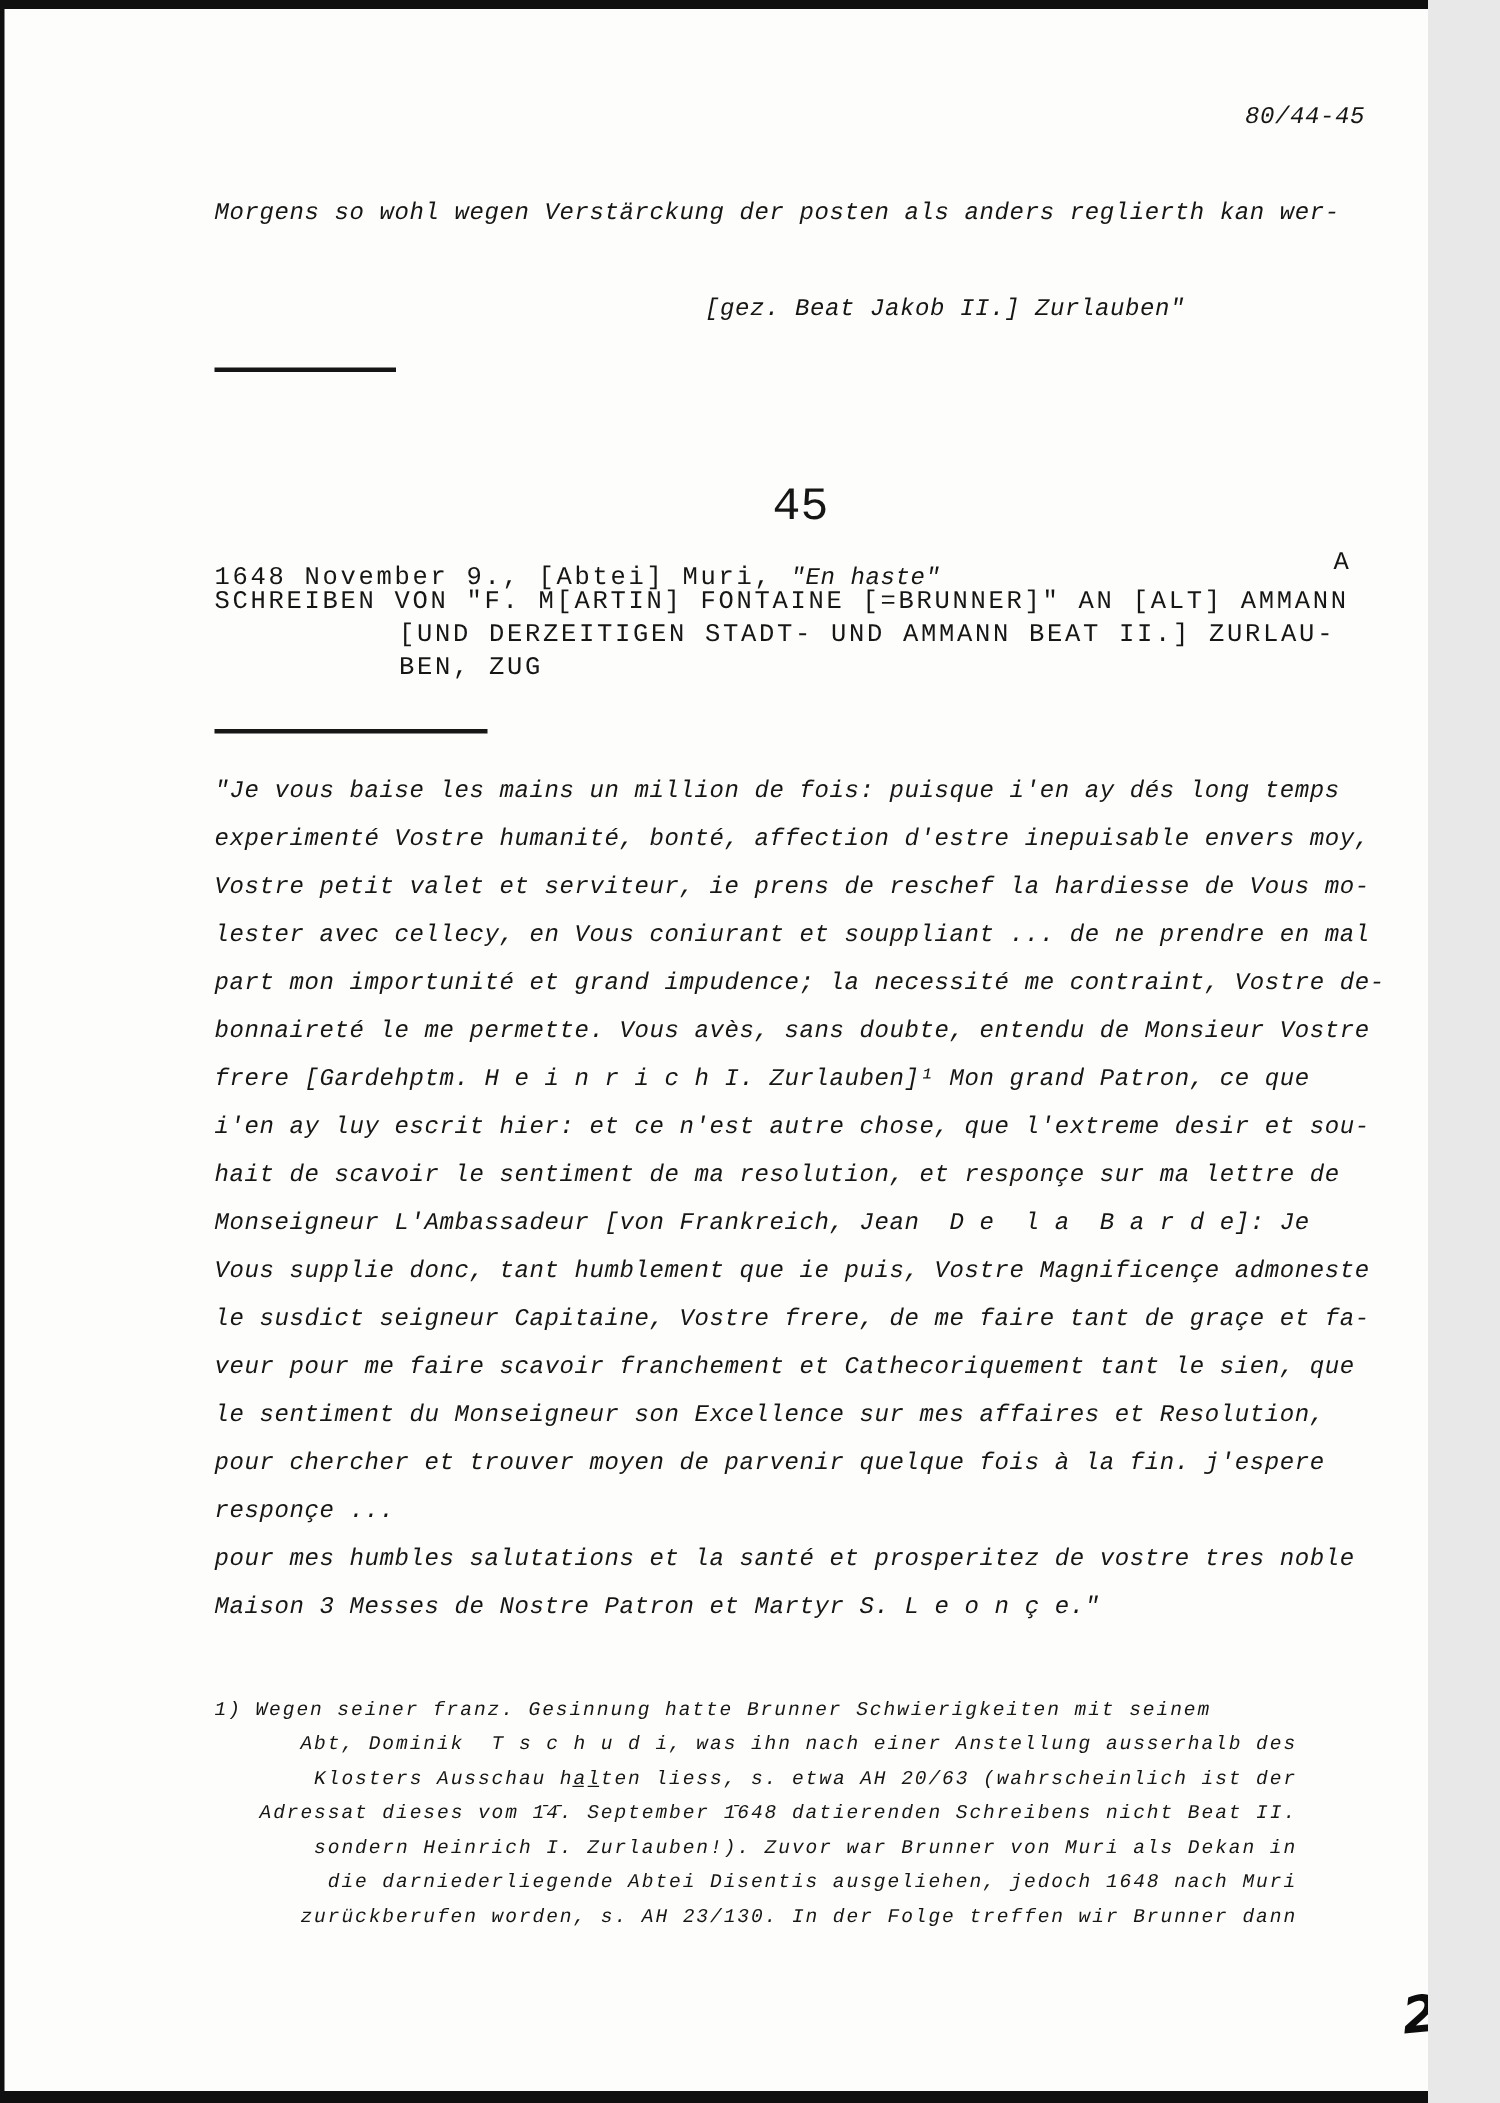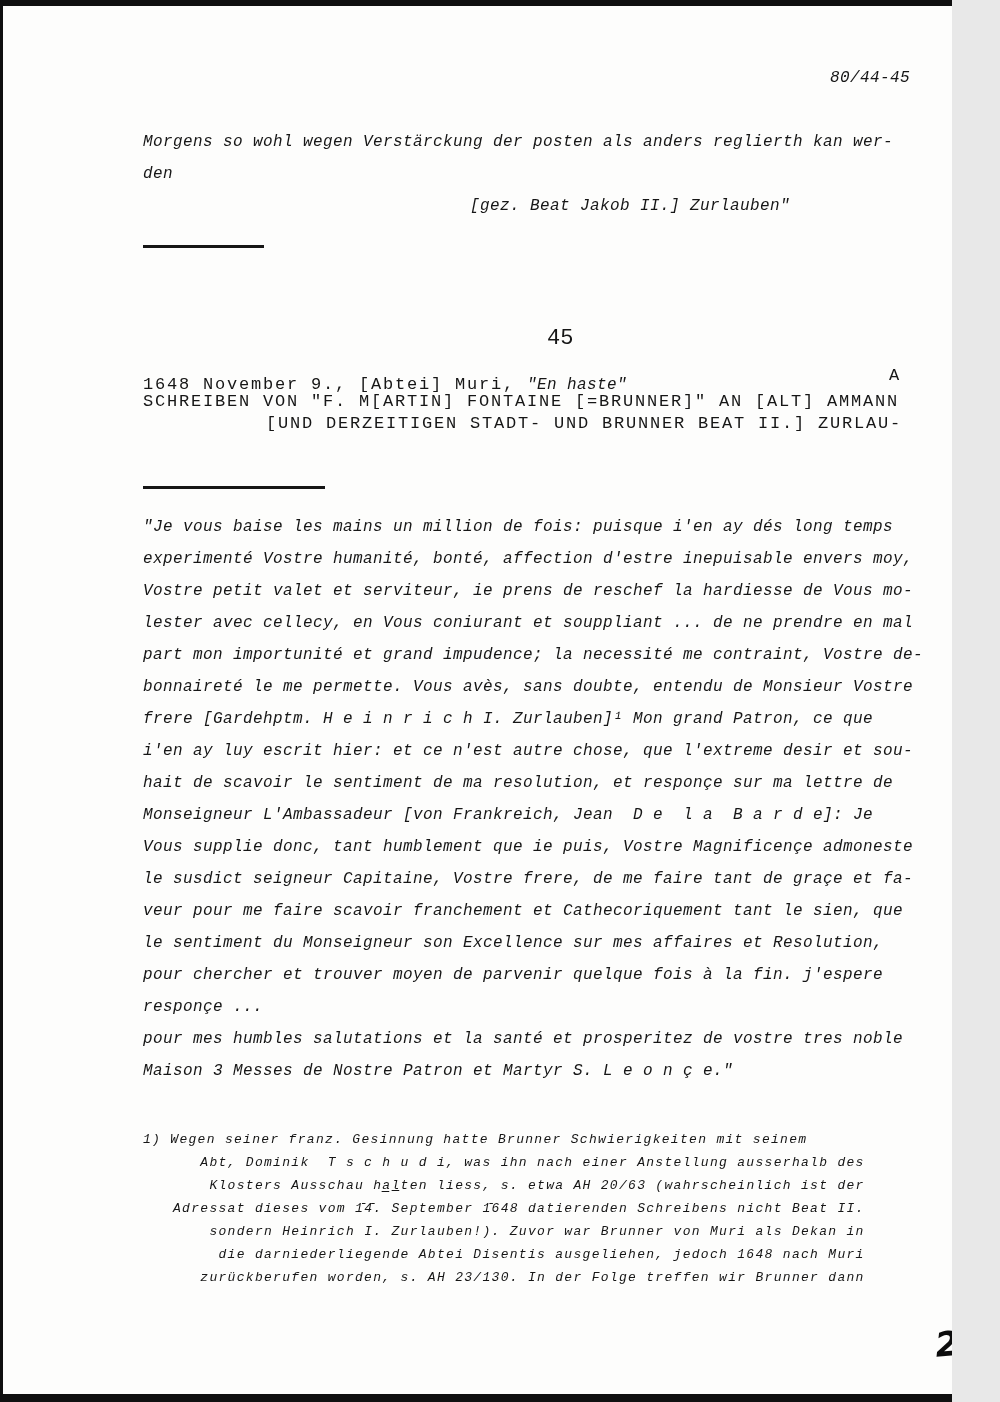--- a/index.html
+++ b/index.html
@@ -16,21 +16,21 @@
   .abs{position:absolute;white-space:pre;}
   .typed{font-family:"Liberation Mono","DejaVu Sans Mono",monospace;}
   .it{font-style:italic;}
 
   .ref{left:830px;top:69px;font-size:16px;letter-spacing:.4px;}
   .intro{left:143px;top:126px;font-size:16px;letter-spacing:.4px;line-height:32px;}
   .sig{left:470px;top:190px;font-size:16px;letter-spacing:.4px;line-height:32px;}
   .rule{position:absolute;background:#161616;}
   .rule1{left:143px;top:245px;width:121px;height:3px;}
   .ah{left:143px;top:249px;font-size:16px;letter-spacing:.2px;line-height:22px;}
-  .num45{left:515px;top:324px;font-size:22px;line-height:30px;margin-left:32px;}
+  .num45{left:515px;top:324px;font-size:31px;line-height:30px;}
   .dateline{left:143px;top:374px;font-size:17px;letter-spacing:1.8px;line-height:22px;}
   .date-quote{font-size:16px;letter-spacing:.4px;}
   .corner-a{left:889px;top:365px;font-size:17px;line-height:22px;}
   .schreiben{left:143px;top:391px;font-size:17px;letter-spacing:1.8px;line-height:22px;}
   .schreiben-line:nth-child(n+2){padding-left:123px;}
   .rule2{left:143px;top:486px;width:182px;height:3px;}
   .letter{left:143px;top:511px;font-size:16px;letter-spacing:.4px;line-height:32px;}
   .footnote{left:143px;top:1128px;font-size:13px;letter-spacing:1.3px;line-height:23px;}
   .footnote-line:nth-child(n+2){padding-left:30px;text-align:right;}
 
@@ -46,34 +46,34 @@
 
 <div class="page">
 
   <div class="b b-top"></div>
   <div class="b b-left"></div>
   <div class="b b-right"></div>
   <div class="b b-bottom"></div>
 
   <div class="abs typed it ref">80/44-45</div>
 
-  <div class="abs typed it intro"><div class="intro-line">Morgens so wohl wegen Verstärckung der posten als anders reglierth kan wer-</div><div class="intro-line">den</div></div>
+  <div class="abs typed it intro"><div class="intro-line">Morgens so wohl wegen Verstärckung der posten als anders reglierth kan wer-</div></div>
 
   <div class="abs typed it sig">[gez. Beat Jakob II.] Zurlauben"</div>
 
   <div class="rule rule1"></div>
 
 
   <div class="abs typed num45">45</div>
 
   <div class="abs typed dateline"><span>1648 November 9., [Abtei] Muri, </span><span class="typed it date-quote">"En haste"</span></div>
 
   <div class="abs typed corner-a">A</div>
 
-  <div class="abs typed schreiben"><div class="schreiben-line">SCHREIBEN VON "F. M[ARTIN] FONTAINE [=BRUNNER]" AN [ALT] AMMANN</div><div class="schreiben-line">[UND DERZEITIGEN STADT- UND BRUNNER BEAT II.] ZURLAU-</div></div>
+  <div class="abs typed schreiben"><div class="schreiben-line">SCHREIBEN VON "F. M[ARTIN] FONTAINE [=BRUNNER]" AN [ALT] AMMANN</div><div class="schreiben-line">[UND DERZEITIGEN STADT- UND AMMANN BEAT II.] ZURLAU-</div><div class="schreiben-line">BEN, ZUG</div></div>
 
   <div class="rule rule2"></div>
 
   <div class="abs typed it letter"><div class="letter-line">"Je vous baise les mains un million de fois: puisque i'en ay dés long temps</div><div class="letter-line">experimenté Vostre humanité, bonté, affection d'estre inepuisable envers moy,</div><div class="letter-line">Vostre petit valet et serviteur, ie prens de reschef la hardiesse de Vous mo-</div><div class="letter-line">lester avec cellecy, en Vous coniurant et souppliant ... de ne prendre en mal</div><div class="letter-line">part mon importunité et grand impudence; la necessité me contraint, Vostre de-</div><div class="letter-line">bonnaireté le me permette. Vous avès, sans doubte, entendu de Monsieur Vostre</div><div class="letter-line">frere [Gardehptm. H e i n r i c h I. Zurlauben]¹ Mon grand Patron, ce que</div><div class="letter-line">i'en ay luy escrit hier: et ce n'est autre chose, que l'extreme desir et sou-</div><div class="letter-line">hait de scavoir le sentiment de ma resolution, et responçe sur ma lettre de</div><div class="letter-line">Monseigneur L'Ambassadeur [von Frankreich, Jean  D e  l a  B a r d e]: Je</div><div class="letter-line">Vous supplie donc, tant humblement que ie puis, Vostre Magnificençe admoneste</div><div class="letter-line">le susdict seigneur Capitaine, Vostre frere, de me faire tant de graçe et fa-</div><div class="letter-line">veur pour me faire scavoir franchement et Cathecoriquement tant le sien, que</div><div class="letter-line">le sentiment du Monseigneur son Excellence sur mes affaires et Resolution,</div><div class="letter-line">pour chercher et trouver moyen de parvenir quelque fois à la fin. j'espere</div><div class="letter-line">responçe ...</div><div class="letter-line">pour mes humbles salutations et la santé et prosperitez de vostre tres noble</div><div class="letter-line">Maison 3 Messes de Nostre Patron et Martyr S. L e o n ç e."</div></div>
 
   <div class="abs typed it footnote"><div class="footnote-line">1) Wegen seiner franz. Gesinnung hatte Brunner Schwierigkeiten mit seinem</div><div class="footnote-line">Abt, Dominik  T s c h u d i, was ihn nach einer Anstellung ausserhalb des</div><div class="footnote-line">Klosters Ausschau ha̲l̲ten liess, s. etwa AH 20/63 (wahrscheinlich ist der</div><div class="footnote-line">Adressat dieses vom 1̄4̄. September 1̄648 datierenden Schreibens nicht Beat II.</div><div class="footnote-line">sondern Heinrich I. Zurlauben!). Zuvor war Brunner von Muri als Dekan in</div><div class="footnote-line">die darniederliegende Abtei Disentis ausgeliehen, jedoch 1648 nach Muri</div><div class="footnote-line">zurückberufen worden, s. AH 23/130. In der Folge treffen wir Brunner dann</div></div>
 
   <div class="abs hw hw-comma">,</div>
   <div class="abs hw hw-slash">/</div>
   <div class="abs hw hw-check">✓</div>

